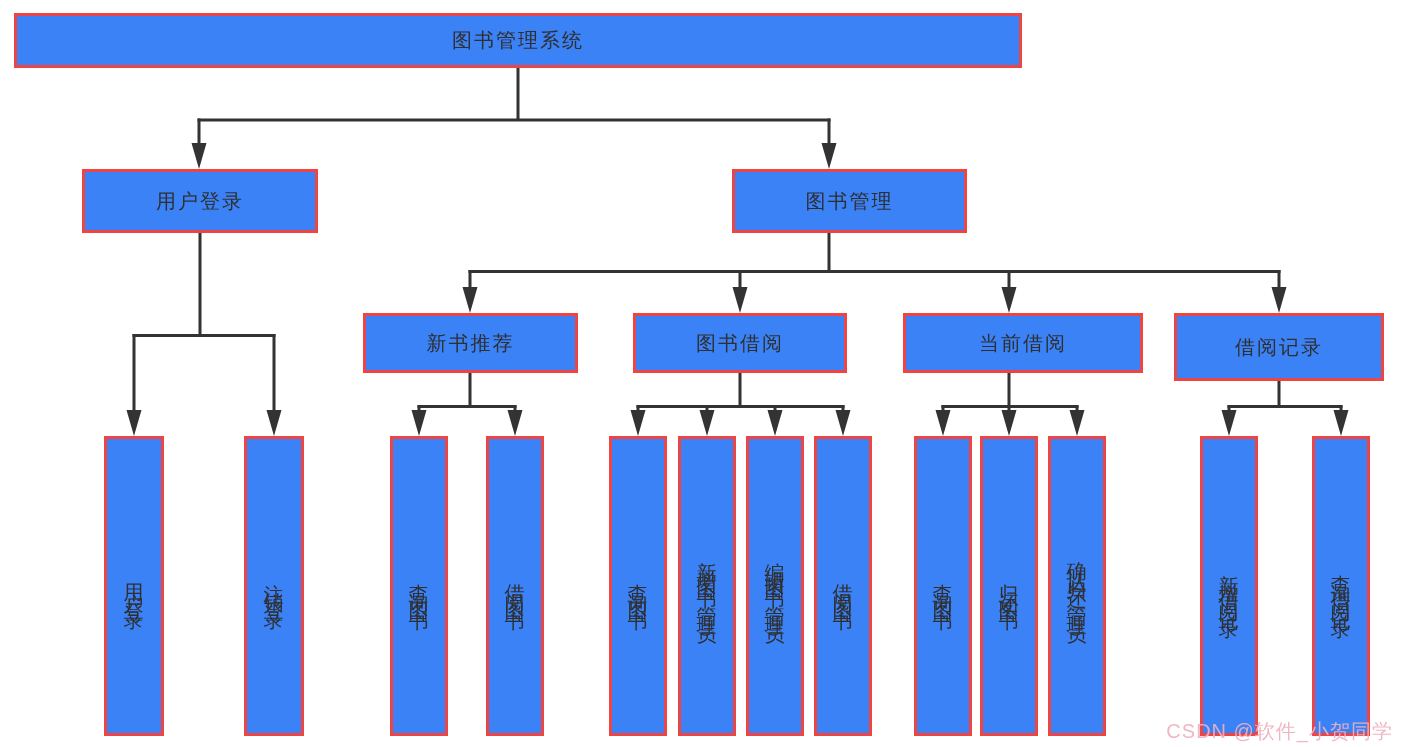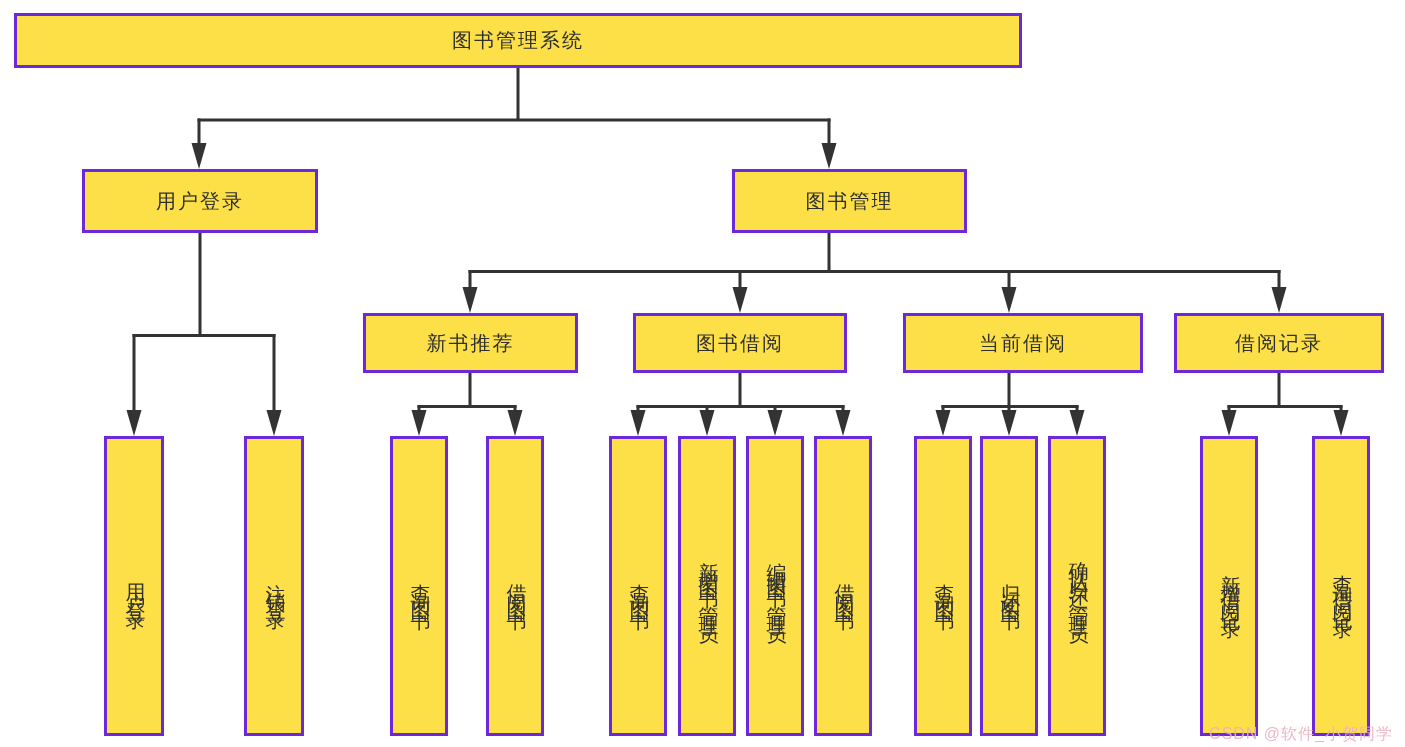--- a/index.html
+++ b/index.html
@@ -20,45 +20,44 @@
     position: absolute;
     left: 0;
     top: 0;
     width: 1405px;
     height: 747px;
     z-index: 1;
   }
   .node {
     position: absolute;
     box-sizing: border-box;
-    background: #fde047;
-    border: 3px solid #6d28d9;
+    background: #3b82f6;
+    border: 3px solid #ef4444;
     display: flex;
     align-items: center;
     justify-content: center;
     z-index: 2;
-    font-family: Liberation Mono, monospace;
   }
   .hbox {
     font-size: 20px;
     letter-spacing: 2px;
     white-space: nowrap;
   }
   .vbox {
     writing-mode: vertical-rl;
     font-size: 20px;
     letter-spacing: 9px;
     line-height: 1;
   }
   .watermark {
     position: absolute;
     right: 12px;
     bottom: 2px;
     z-index: 5;
-    font-size: 16px;
+    font-size: 20px;
     letter-spacing: 1px;
     color: #eeb1bf;
     opacity: 0.92;
     white-space: nowrap;
   }
 </style>
 </head>
 <body>
 
 <div id="stage">
@@ -114,21 +113,21 @@
   </svg>
 
   <div class="node hbox" style="left:14px; top:13px; width:1008px; height:55px;">图书管理系统</div>
 
   <div class="node hbox" style="left:82px; top:169px; width:236px; height:64px;">用户登录</div>
   <div class="node hbox" style="left:711px; top:169px; width:235px; height:64px;margin-left:21px;">图书管理</div>
 
   <div class="node hbox" style="left:633px; top:313px; width:214px; height:60px;">图书借阅</div>
   <div class="node hbox" style="left:363px; top:313px; width:215px; height:60px;">新书推荐</div>
   <div class="node hbox" style="left:903px; top:313px; width:240px; height:60px;">当前借阅</div>
-  <div class="node hbox" style="left:1174px; top:313px; width:210px; height:60px;">借阅记录</div>
+  <div class="node hbox" style="left:1174px; top:313px; width:210px; height:68px;">借阅记录</div>
 
   <div class="node vbox" style="left:104px; top:436px; width:60px; height:300px;">用户登录</div>
   <div class="node vbox" style="left:244px; top:436px; width:60px; height:300px;">注销登录</div>
 
   <div class="node vbox" style="left:390px; top:436px; width:58px; height:300px;">查询图书</div>
   <div class="node vbox" style="left:486px; top:436px; width:58px; height:300px;">借阅图书</div>
 
   <div class="node vbox" style="left:609px; top:436px; width:58px; height:300px;">查询图书</div>
   <div class="node vbox" style="left:678px; top:436px; width:58px; height:300px;">新增图书（管理员）</div>
   <div class="node vbox" style="left:746px; top:436px; width:58px; height:300px;">编辑图书（管理员）</div>

